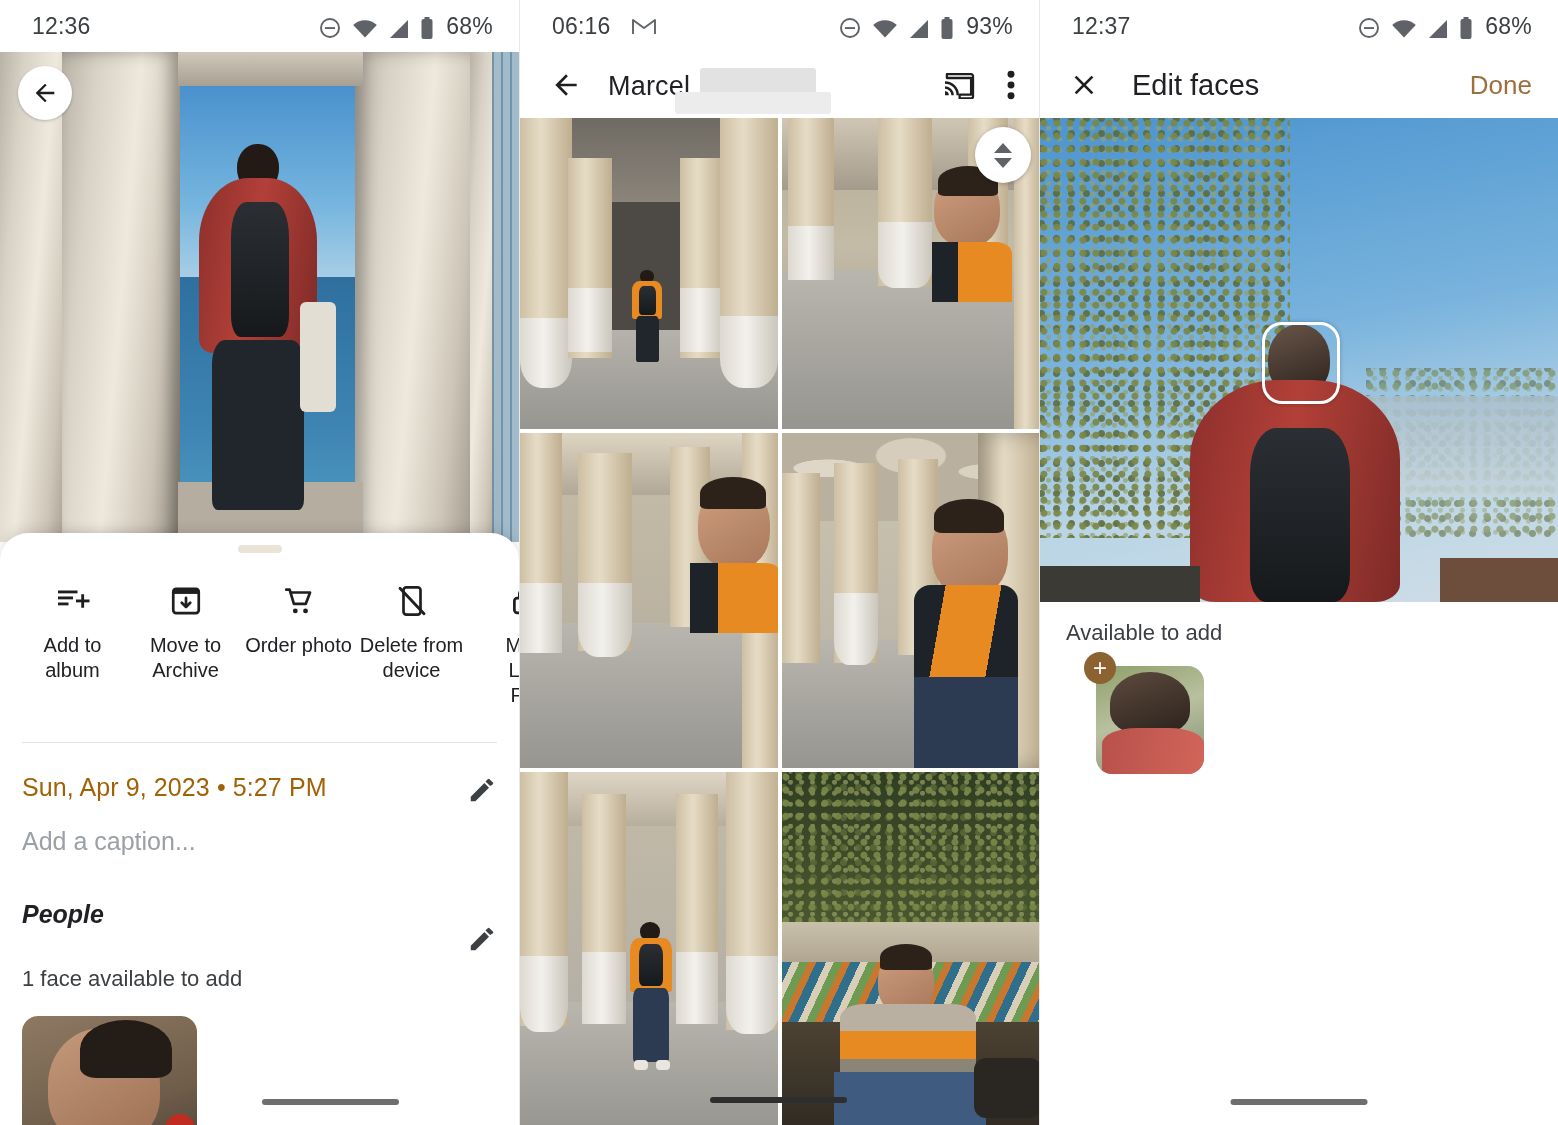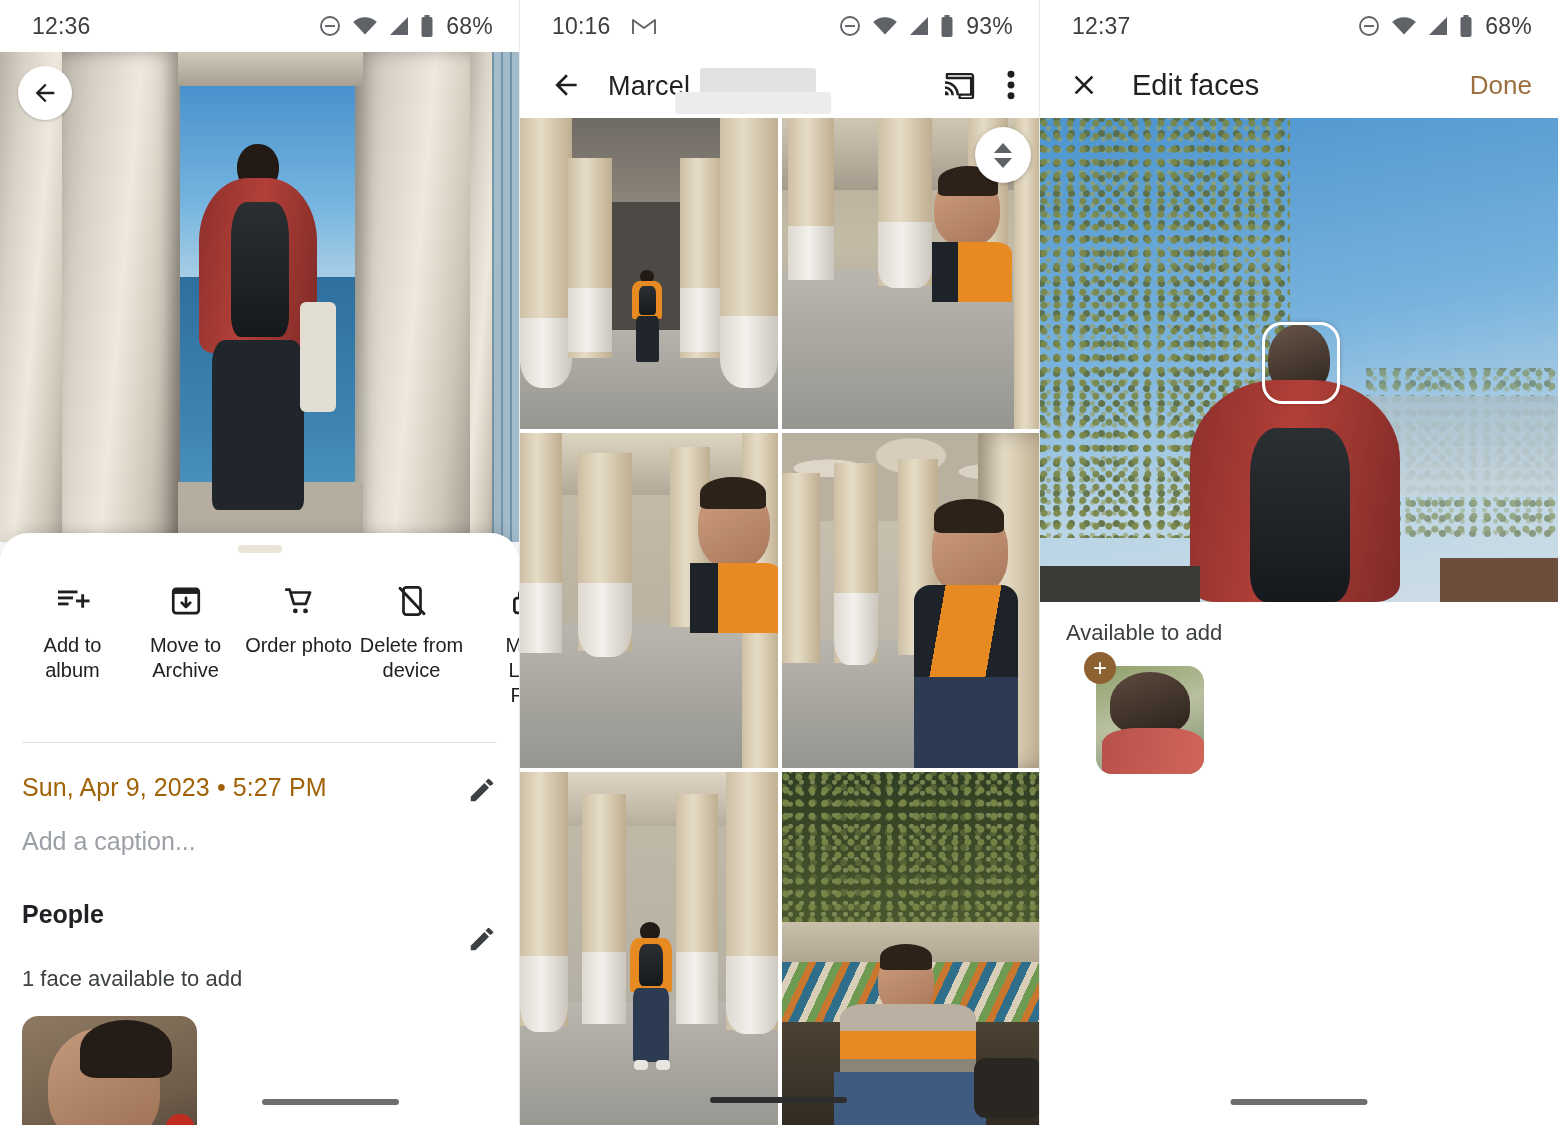--- a/index.html
+++ b/index.html
@@ -17,21 +17,21 @@
 
   
   .statusbar {
     height: 52px; display: flex; align-items: center;
     padding: 0 26px 0 32px; background: #fff;
     color: #3c4043; font-size: 23px; letter-spacing: .2px;
     position: relative; z-index: 40;
   }
   .sb-time { font-weight: 500; }
   .sb-notif { margin-left: 20px; display: inline-flex; align-items: center; }
-  .sb-right { margin-left: auto; display: flex; align-items: center; gap: 10px; }
+  .sb-right { margin-left: auto; display: flex; align-items: flex-end; gap: 10px; }
   .sb-pct { font-weight: 500; font-size: 23px; margin-left: 2px; }
 
   
   .ico { display: inline-flex; align-items: center; justify-content: center; }
   .photo { position: relative; overflow: hidden; background: #cfd6dc; }
 
   
   .p1-photo { position: absolute; top: 52px; left: 0; width: 519px; height: 490px; }
   .p1-back {
     position: absolute; top: 14px; left: 18px; width: 54px; height: 54px;
@@ -46,21 +46,21 @@
   .sheet-handle { width: 44px; height: 8px; border-radius: 5px; background: #ece3d8; margin: 12px auto 0; }
   .actions { display: flex; padding: 26px 16px 0 16px; }
   .action { flex: 0 0 113px; text-align: center; }
   .action-ico { height: 44px; display: flex; align-items: center; justify-content: center; margin-bottom: 10px; }
   .action-lbl { font-size: 20px; line-height: 25px; color: #202124; }
   .divider { height: 1px; background: #e4e4e4; margin: 34px 22px 0 22px; }
   .meta-row { display: flex; align-items: flex-start; padding: 30px 22px 0 22px; }
   .meta-date { font-size: 25px; color: #a16207; letter-spacing: .1px; }
   .meta-caption { font-size: 25px; color: #9aa0a6; padding: 22px 22px 0 22px; }
   .pencil { margin-left: auto; padding-top: 2px; }
-  .people-row { display: flex; align-items: flex-start; padding: 44px 22px 0 22px; }
+  .people-row { display: flex; align-items: flex-start; padding: 44px 22px 0 22px; font-style: italic; }
   .people-title { font-size: 25px; font-weight: 700; color: #202124; }
   .people-sub { font-size: 22px; color: #3c4043; padding: 12px 22px 0 22px; }
   .facestrip { padding: 24px 0 0 22px; }
   .facechip { width: 175px; height: 175px; border-radius: 16px; overflow: hidden; position: relative; }
 
   
   .p2-appbar { height: 66px; display: flex; align-items: center; padding: 0 24px 0 30px; background: #fff; position: relative; z-index: 30; }
   .p2-title { font-size: 27px; color: #202124; margin-left: 26px; letter-spacing: .2px; }
   .redact { display: inline-block; width: 116px; height: 34px; background: #e2e2e2; border-radius: 3px; vertical-align: -7px; margin-left: 10px; }
   .redact2 { position: absolute; left: 155px; top: 40px; width: 156px; height: 22px; background: #ececec; border-radius: 3px; }
@@ -285,21 +285,21 @@
         </div>
       </div>
     </div>
 
     <div class="navpill p1"></div>
   </div>
 
   <div class="panel panel-2">
 
     <div class="statusbar">
-      <span class="sb-time">10:16</span>
+      <span class="sb-time">06:16</span>
       <span class="sb-notif ico">
         <svg width="26" height="20" viewBox="0 0 26 20">
             <path d="M2 18V4l11 8L24 4v14" fill="none" stroke="#5f6368" stroke-width="1.9" stroke-linejoin="round"></path>
           </svg>
       </span>
       <span class="sb-right">
         <span class="ico">
           <svg width="24" height="24" viewBox="0 0 24 24">
               <circle cx="12" cy="12" r="9" fill="none" stroke="#5f6368" stroke-width="1.9"></circle>
               <rect x="7" y="11.1" width="10" height="1.9" fill="#5f6368"></rect>

